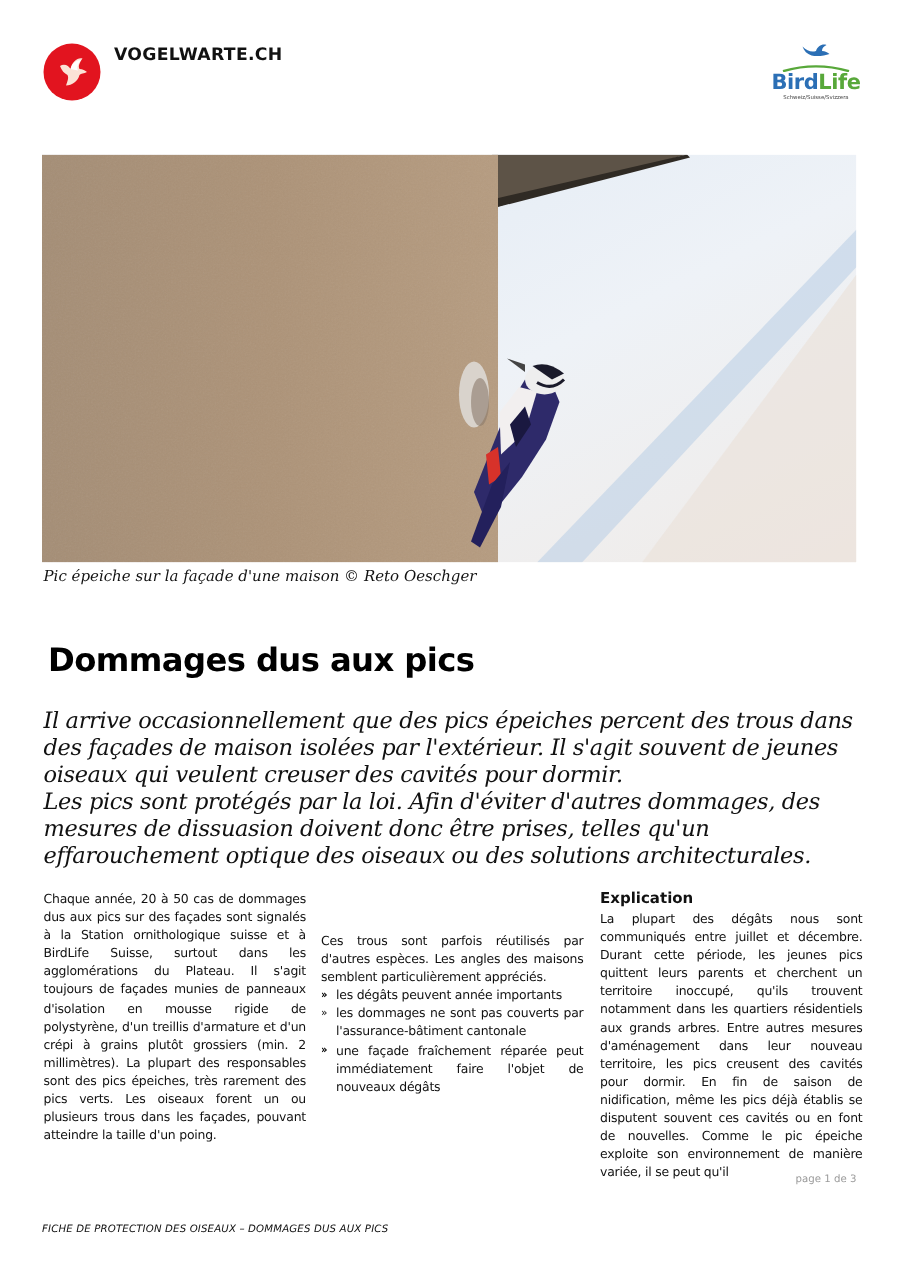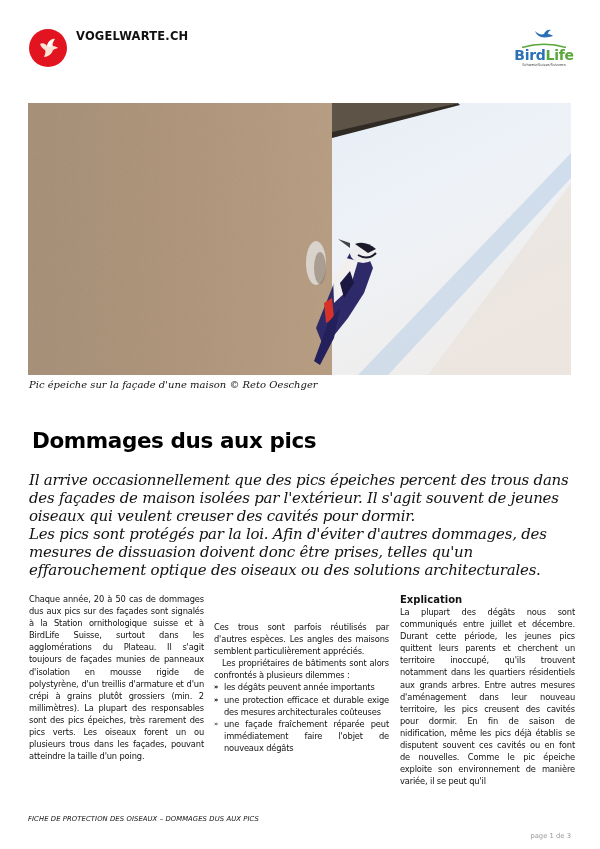--- a/index.html
+++ b/index.html
@@ -21,21 +21,21 @@
   .col h2 { margin: 0; font-size: 10px; line-height: 13px; font-weight: bold; letter-spacing: 0; }
   .col p { margin: 0; }
   .col p.indent { text-indent: 8px; }
   .col1 { left: 29px; }
   .col2 { left: 214px; top: 597px; margin-top: 24px; }
   .col3 { left: 400px; }
   .col ul { list-style: none; margin: 0; padding: 0; }
   .col li { position: relative; padding-left: 10px; text-align: justify; }
   .col li .bullet { position: absolute; left: 0; top: 0; font-size: 7px; }
   .footer-left { position: absolute; left: 28px; top: 815px; font-family: "DejaVu Sans", sans-serif; font-size: 6.8px; color: #111; letter-spacing: 0.1px; font-style: italic; }
-  .footer-right { position: absolute; right: 29px; top: 832px; font-family: "DejaVu Sans", sans-serif; font-size: 6.8px; color: #9a9a9a; }
+  .footer-right { position: absolute; right: 29px; top: 782px; font-family: "DejaVu Sans", sans-serif; font-size: 6.8px; color: #9a9a9a; }
 </style>
 </head>
 <body>
 
 <div class="logo-left">
   <div class="logo-circle">
     <svg width="26" height="26" viewBox="0 0 26 26">
       <path d="M5 9 C8 7 11 9 12 11 C13 6 17 3 20 4 C18 7 17 9 18 11 C20 11 22 12 23 13 C21 14 19 14 18 15 C17 19 13 22 9 22 C10 19 11 17 10 15 C8 14 6 12 5 9 Z" fill="#fbe3d6"></path>
       <path d="M12 11 C13 7 16 5 19 5 C17 8 16 10 17 12 Z" fill="#ffffff"></path>
     </svg>
@@ -112,26 +112,25 @@
   <p>Il arrive occasionnellement que des pics épeiches percent des trous dans des façades de maison isolées par l'extérieur. Il s'agit souvent de jeunes oiseaux qui veulent creuser des cavités pour dormir.</p>
   <p>Les pics sont protégés par la loi. Afin d'éviter d'autres dommages, des mesures de dissuasion doivent donc être prises, telles qu'un effarouchement optique des oiseaux ou des solutions architecturales.</p>
 </div>
 
 <div class="col col1">
   <p>Chaque année, 20 à 50 cas de dommages dus aux pics sur des façades sont signalés à la Station ornithologique suisse et à BirdLife Suisse, surtout dans les agglomérations du Plateau. Il s'agit toujours de façades munies de panneaux d'isolation en mousse rigide de polystyrène, d'un treillis d'armature et d'un crépi à grains plutôt grossiers (min. 2 millimètres). La plupart des responsables sont des pics épeiches, très rarement des pics verts. Les oiseaux forent un ou plusieurs trous dans les façades, pouvant atteindre la taille d'un poing.</p>
 </div>
 
 <div class="col col2">
   <p>Ces trous sont parfois réutilisés par d'autres espèces. Les angles des maisons semblent particulièrement appréciés.</p>
-  <p class="indent">Les propriétaires de bâtiments sont alors confrontés à plusieurs dilemmes :</p>
   <ul>
     <li><span class="bullet">»</span></li>
     <li><span class="bullet">»</span><span>les dégâts peuvent année importants</span></li>
+    <li><span class="bullet">»</span><span>les dommages ne sont pas couverts par l'assurance-bâtiment cantonale</span></li>
     <li><span class="bullet">»</span></li>
-    <li><span class="bullet">»</span><span>une protection efficace et durable exige des mesures architecturales coûteuses</span></li>
     <li><span class="bullet">»</span><span>une façade fraîchement réparée peut immédiatement faire l'objet de nouveaux dégâts</span></li>
   </ul>
 </div>
 
 <div class="col col3">
   <h2>Explication</h2>
   <p>La plupart des dégâts nous sont communiqués entre juillet et décembre. Durant cette période, les jeunes pics quittent leurs parents et cherchent un territoire inoccupé, qu'ils trouvent notamment dans les quartiers résidentiels aux grands arbres. Entre autres mesures d'aménagement dans leur nouveau territoire, les pics creusent des cavités pour dormir. En fin de saison de nidification, même les pics déjà établis se disputent souvent ces cavités ou en font de nouvelles. Comme le pic épeiche exploite son environnement de manière variée, il se peut qu'il</p>
 </div>
 
 <div class="footer-left">FICHE DE PROTECTION DES OISEAUX – DOMMAGES DUS AUX PICS</div>

